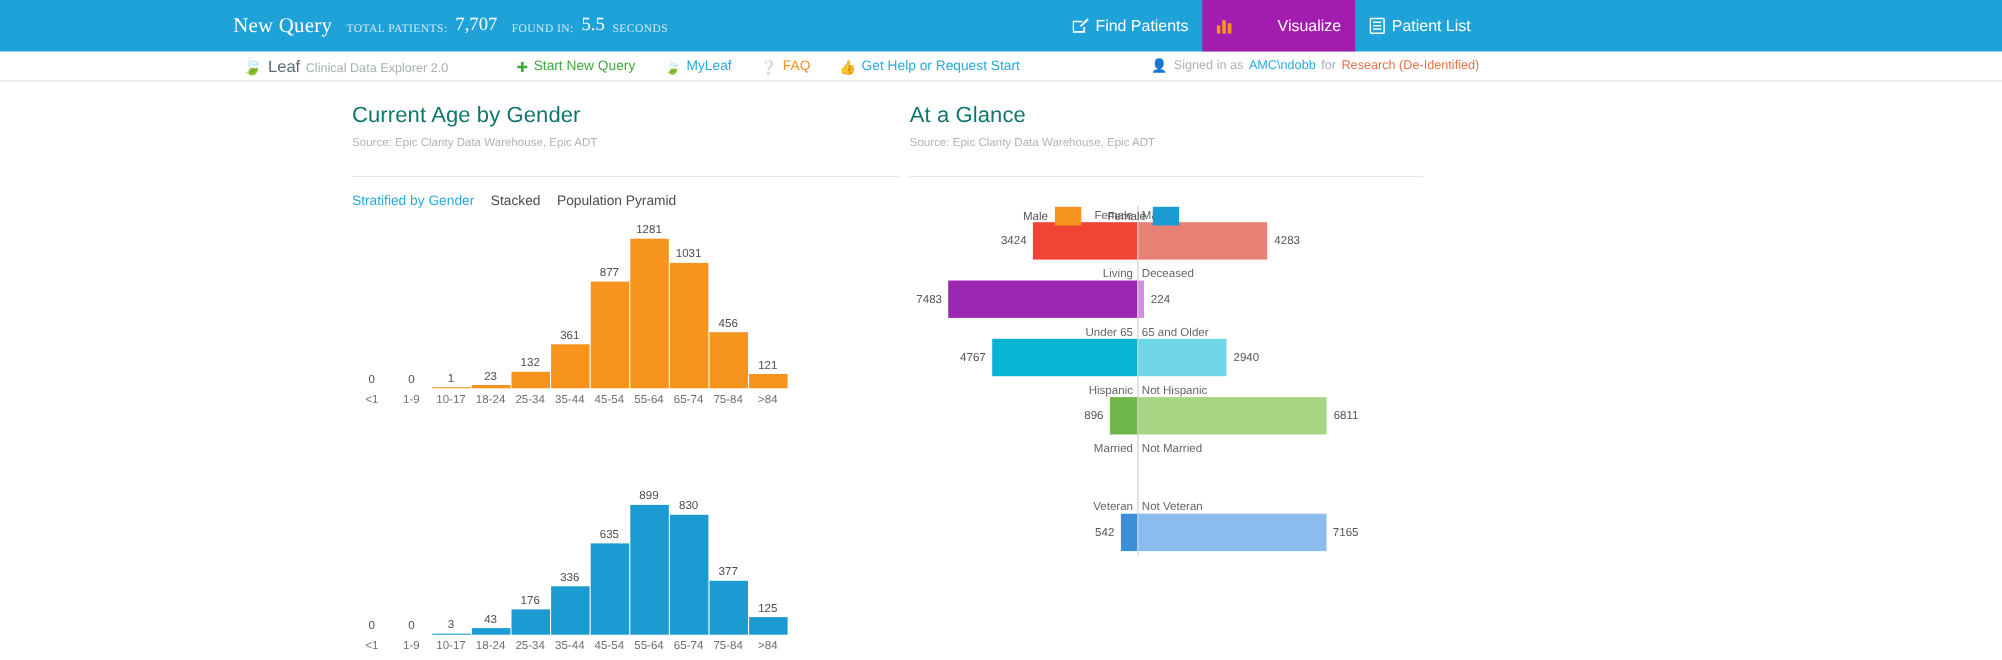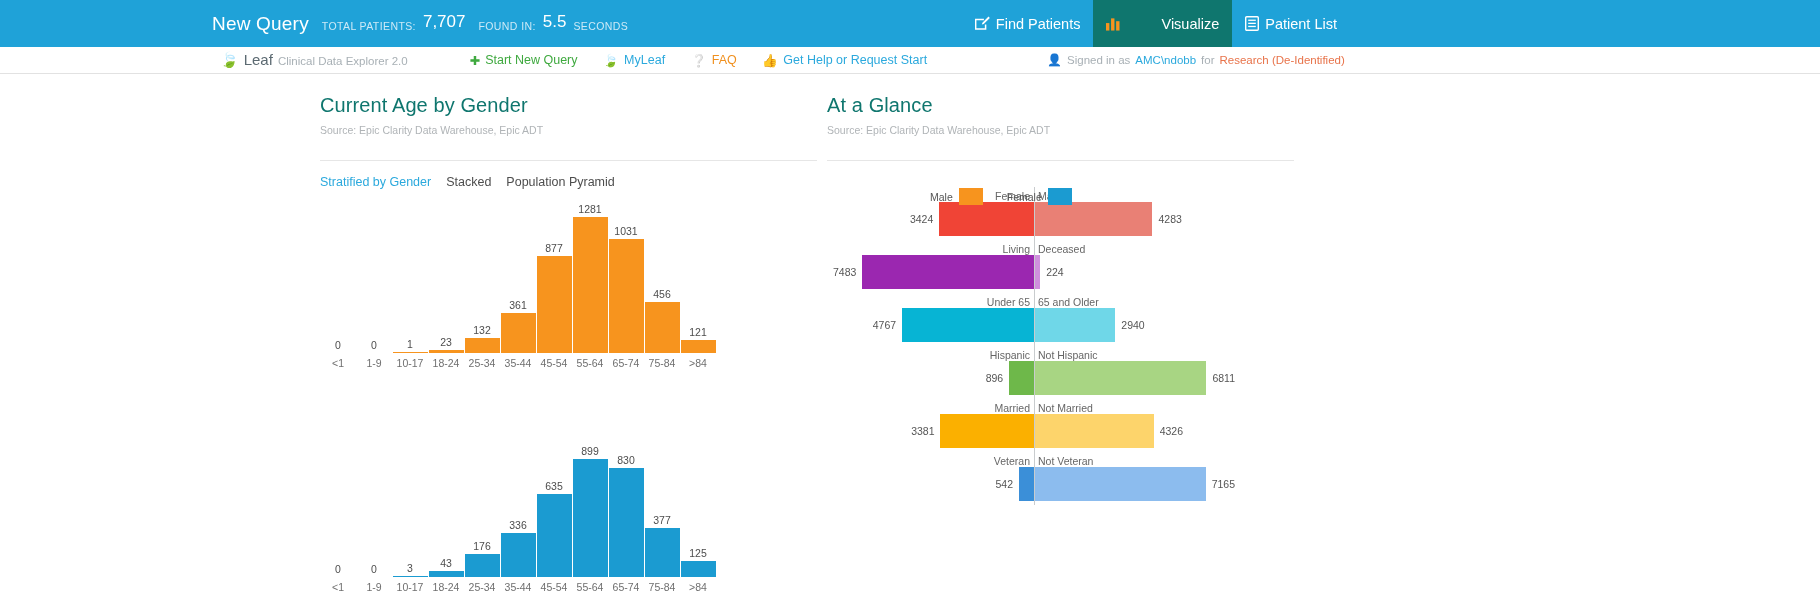--- a/index.html
+++ b/index.html
@@ -16,20 +16,21 @@
     background: #1fa2d8;
     display: flex;
     align-items: center;
     position: relative;
   }
   .topbar-left {
     display: flex;
     align-items: baseline;
     margin-left: 212px;
     gap: 13px;
+    font-family: Liberation Serif, serif;
   }
   .new-query-title {
     color: #ffffff;
     font-size: 19px;
     letter-spacing: .2px;
   }
   .stat-label {
     color: #cdeaf7;
     font-size: 10.5px;
     letter-spacing: .4px;
@@ -53,21 +54,21 @@
   .nav-item {
     display: flex;
     align-items: center;
     gap: 6px;
     padding: 0 13px;
     color: #ffffff;
     font-size: 14.5px;
     cursor: pointer;
     height: 47px;
   }
-  .nav-item.active { background: #0f766e; gap: 40px; }
+  .nav-item.active { background: #a21caf; gap: 40px; }
   .nav-item .nav-ico { display: inline-flex; align-items: center; }
 
   
   .subbar {
     height: 27px;
     background: #ffffff;
     border-bottom: 1px solid #e2e2e2;
     display: flex;
     align-items: center;
     position: relative;
@@ -510,30 +511,20 @@
               <div class="gb-fill" style="background: rgb(168, 213, 131); width: 188.411px;"></div>
               <span class="gb-num">6811</span>
             </div>
           </div>
         </div>
         <div class="glance-row">
           <div class="glance-labels">
             <div class="gl-left">Married</div>
             <div class="gl-right">Not Married</div>
           </div>
-          <div class="glance-barline">
-            <div class="gb-side left">
-              <span class="gb-num">3381</span>
-              <div class="gb-fill" style="background: rgb(251, 176, 0); width: 93.5276px;"></div>
-            </div>
-            <div class="gb-side right">
-              <div class="gb-fill" style="background: rgb(253, 212, 107); width: 119.669px;"></div>
-              <span class="gb-num">4326</span>
-            </div>
-          </div>
         </div>
         <div class="glance-row">
           <div class="glance-labels">
             <div class="gl-left">Veteran</div>
             <div class="gl-right">Not Veteran</div>
           </div>
           <div class="glance-barline">
             <div class="gb-side left">
               <span class="gb-num">542</span>
               <div class="gb-fill" style="background: rgb(59, 143, 216); width: 14.9932px;"></div>

